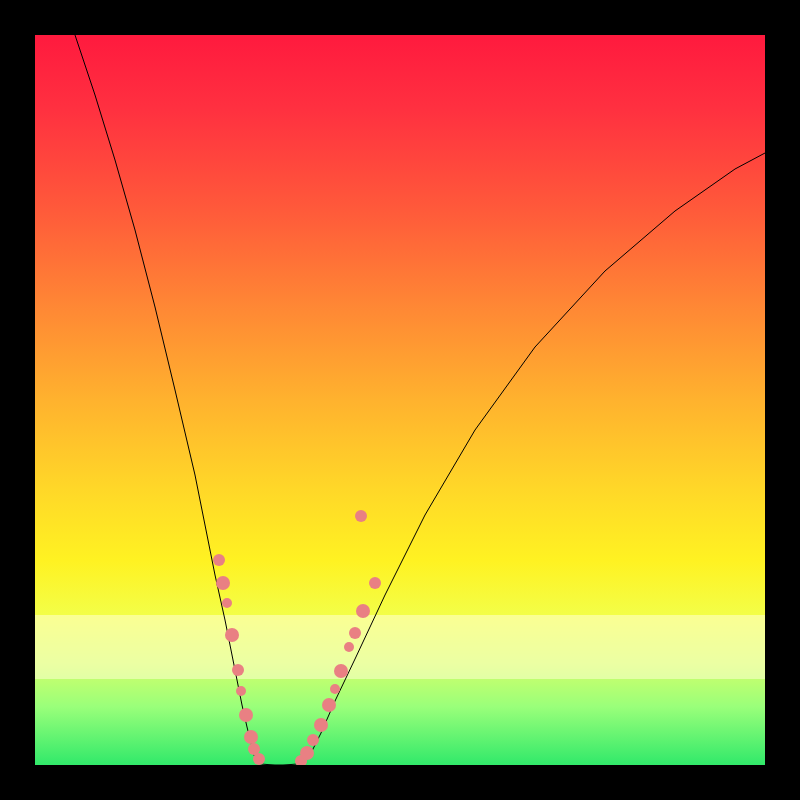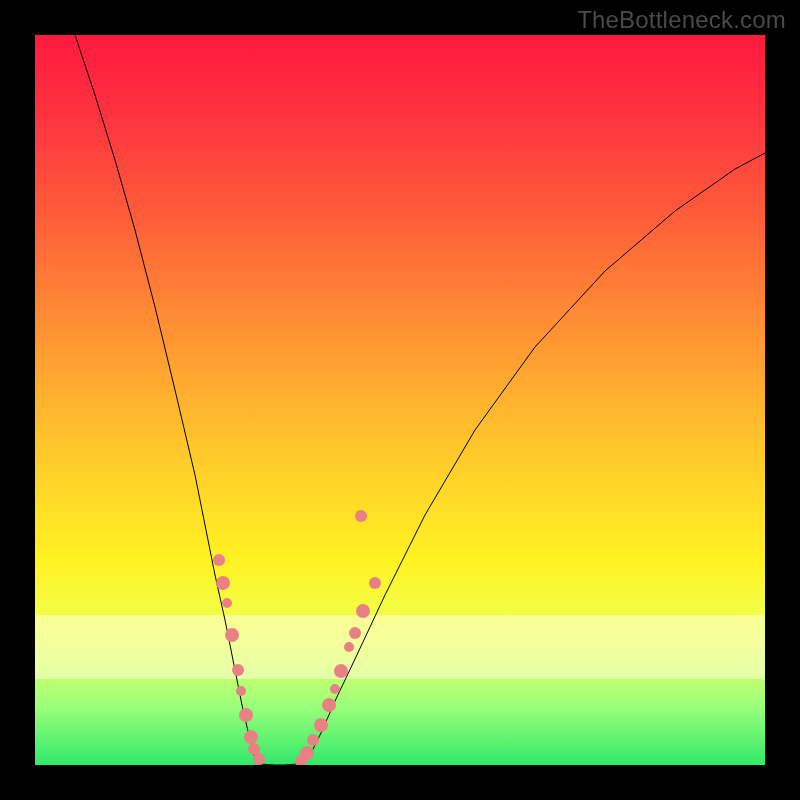--- a/index.html
+++ b/index.html
@@ -114,14 +114,13 @@
           <circle cx="306" cy="636" r="7" class="marker"></circle>
           <circle cx="314" cy="612" r="5" class="marker"></circle>
           <circle cx="320" cy="598" r="6" class="marker"></circle>
           <circle cx="328" cy="576" r="7" class="marker"></circle>
           <circle cx="340" cy="548" r="6" class="marker"></circle>
           <circle cx="326" cy="481" r="6" class="marker"></circle>
         </g>
     </svg>
 
   </div>
-  <div class="watermark">TheBottleneck.com</div>
 </div>
 
 </body></html>

